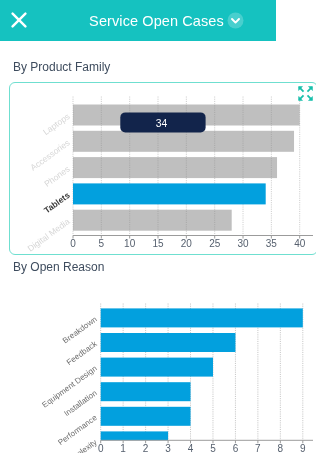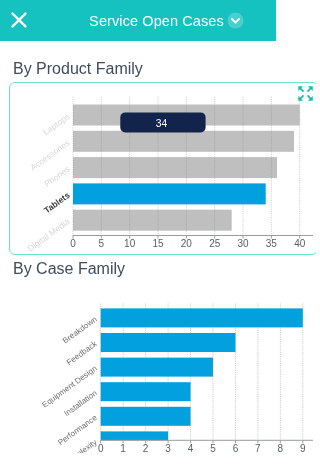--- a/index.html
+++ b/index.html
@@ -8,21 +8,21 @@
   .app{position:absolute;left:0;top:0;width:316px;height:467px;background:#fff;
        overflow:hidden;}
   .app:after{content:"";position:absolute;left:316px;top:0px;width:2px;height:467px;background:#8a9099;}
   .header{position:absolute;left:0;top:0;width:276px;height:41px;background:#15c2c0;}
   .hdr-title{position:absolute;left:0;top:0;width:313px;height:41px;line-height:42px;
              text-align:center;color:#fff;font-size:14.5px;letter-spacing:.1px;}
   .close-icon{position:absolute;left:11px;top:12px;width:16px;height:16px;}
   .chev{position:absolute;left:227px;top:12px;width:17px;height:17px;}
   .refresh{position:absolute;left:296px;top:10px;width:18px;height:18px;}
 
-  .sec-title{position:absolute;font-size:16px;color:#3e4c5e;white-space:nowrap;}
+  .sec-title{position:absolute;font-size:12px;color:#3e4c5e;white-space:nowrap;}
   .card{position:absolute;box-sizing:border-box;}
   .card-hl{border:1.5px solid #6fdfd0;border-radius:6px;}
   .expand{position:absolute;left:298px;top:86px;width:15px;height:15px;}
 </style>
 </head>
 <body>
 
 <div class="app">
 
   <div class="header">
@@ -104,21 +104,21 @@
         <path d="M14.8 14.8 L10.1 10.1"></path>
     </g>
     <g fill="#17bfab">
       <path d="M0.3 0.3 L5.4 0.3 L0.3 5.4 Z"></path>
       <path d="M15.7 0.3 L15.7 5.4 L10.6 0.3 Z"></path>
       <path d="M0.3 15.7 L0.3 10.6 L5.4 15.7 Z"></path>
       <path d="M15.7 15.7 L10.6 15.7 L15.7 10.6 Z"></path>
     </g>
   </svg>
 
-  <div class="sec-title" id="sec2" style="left: 13px; top: 260px;">By Case Family</div>
+  <div class="sec-title" id="sec2" style="left: 13px; top: 260px;">By Open Reason</div>
   <div id="chart2" style="position: absolute; left: 0px; top: 286px; width: 316px; height: 167px; overflow: hidden;"><svg width="313" height="181" viewBox="0 0 313 181">
         <g>
           <line x1="100.7" y1="17.5" x2="100.7" y2="154.3" stroke="#9a9a9a" stroke-width="0.8" stroke-dasharray="1.1 1.1" stroke-opacity="0.7"></line>
           <line x1="123.15555555555557" y1="17.5" x2="123.15555555555557" y2="154.3" stroke="#9a9a9a" stroke-width="0.8" stroke-dasharray="1.1 1.1" stroke-opacity="0.7"></line>
           <line x1="145.61111111111111" y1="17.5" x2="145.61111111111111" y2="154.3" stroke="#9a9a9a" stroke-width="0.8" stroke-dasharray="1.1 1.1" stroke-opacity="0.7"></line>
           <line x1="168.06666666666666" y1="17.5" x2="168.06666666666666" y2="154.3" stroke="#9a9a9a" stroke-width="0.8" stroke-dasharray="1.1 1.1" stroke-opacity="0.7"></line>
           <line x1="190.52222222222224" y1="17.5" x2="190.52222222222224" y2="154.3" stroke="#9a9a9a" stroke-width="0.8" stroke-dasharray="1.1 1.1" stroke-opacity="0.7"></line>
           <line x1="212.9777777777778" y1="17.5" x2="212.9777777777778" y2="154.3" stroke="#9a9a9a" stroke-width="0.8" stroke-dasharray="1.1 1.1" stroke-opacity="0.7"></line>
           <line x1="235.43333333333334" y1="17.5" x2="235.43333333333334" y2="154.3" stroke="#9a9a9a" stroke-width="0.8" stroke-dasharray="1.1 1.1" stroke-opacity="0.7"></line>
           <line x1="257.8888888888889" y1="17.5" x2="257.8888888888889" y2="154.3" stroke="#9a9a9a" stroke-width="0.8" stroke-dasharray="1.1 1.1" stroke-opacity="0.7"></line>

